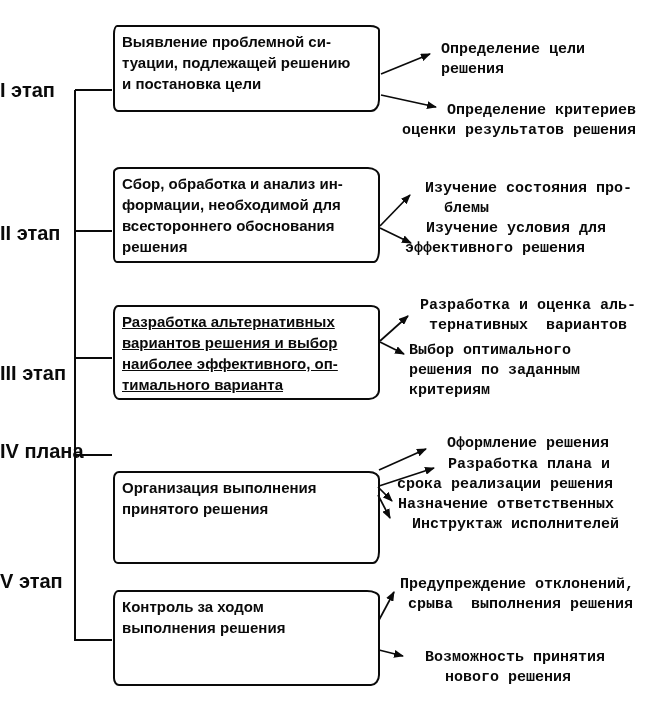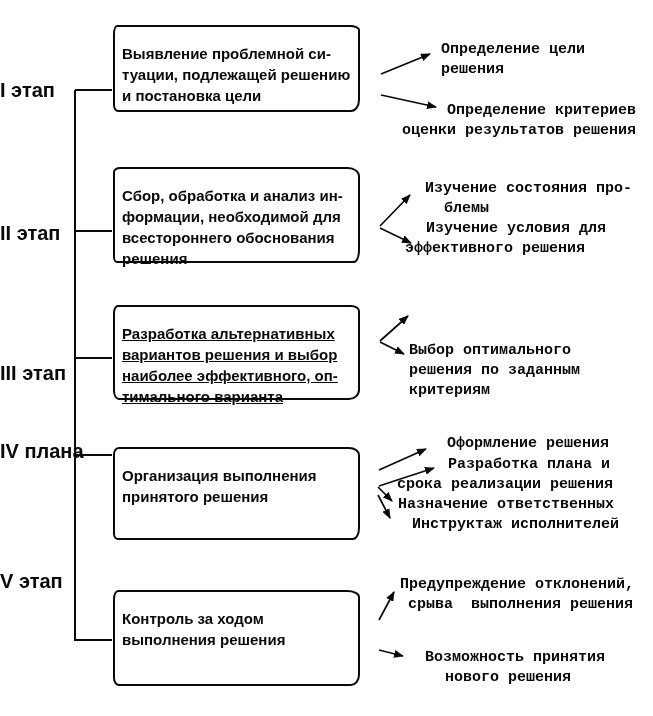--- a/index.html
+++ b/index.html
@@ -6,28 +6,28 @@
   .canvas{
     position:relative;width:653px;height:716px;background:#ffffff;
     font-family:"Liberation Sans",sans-serif;color:#0a0a0a;font-weight:600;
     overflow:hidden;
   }
   .stage-label{
     position:absolute;left:0;width:71px;text-align:left;
     font-size:20px;line-height:20px;white-space:pre;
   }
   .stage-box{
-    position:absolute;left:113px;width:247px;box-sizing:border-box;
+    position:absolute;left:113px;width:267px;box-sizing:border-box;
     border:2px solid #0a0a0a;background:#ffffff;z-index:1;
-    padding:16px 7px;font-size:15px;line-height:21px;white-space:pre-wrap;
+    padding:4px 7px;font-size:15px;line-height:21px;white-space:pre-wrap;
   }
   .bx1{border-radius:4px 10px 9px 5px / 9px 5px 12px 7px;}
   .bx2{border-radius:7px 12px 6px 4px / 5px 9px 13px 6px;}
   .bx3{border-radius:5px 9px 11px 6px / 8px 6px 10px 9px;text-decoration:underline;}
-  .bx4{border-radius:6px 11px 7px 5px / 7px 8px 12px 6px;}
+  .bx4{border-radius:6px 11px 7px 5px / 7px 8px 12px 6px;margin-top:24px;}
   .bx5{border-radius:5px 13px 9px 6px / 9px 7px 11px 8px;}
   .out{
     position:absolute;font-size:15px;line-height:20px;white-space:pre-wrap;font-family:Liberation Mono, monospace;
   }
   svg.lines{position:absolute;left:0;top:0;z-index:2;pointer-events:none;}
 </style>
 </head>
 <body>
 
 <div class="canvas">
@@ -81,20 +81,22 @@
   <div class="out" style="left:441px;top:40px">Определение цели
 решения</div>
   <div class="out" style="left:402px;top:101px;text-indent:45px">Определение критериев
 оценки результатов решения</div>
 
   <div class="out" style="left:425px;top:179px;padding-left:19px;text-indent:-19px">Изучение состояния про-
 блемы</div>
   <div class="out" style="left:405px;top:219px;text-indent:21px">Изучение условия для
 эффективного решения</div>
 
+  <div class="out" style="left:420px;top:296px;padding-left:9px;text-indent:-9px">Разработка и оценка аль-
+тернативных  вариантов</div>
   <div class="out" style="left:409px;top:341px">Выбор оптимального
 решения по заданным
 критериям</div>
 
   <div class="out" style="left:447px;top:434px">Оформление решения</div>
   <div class="out" style="left:397px;top:455px;text-indent:51px">Разработка плана и
 срока реализации решения</div>
   <div class="out" style="left:398px;top:495px">Назначение ответственных</div>
   <div class="out" style="left:412px;top:515px">Инструктаж исполнителей</div>
 

